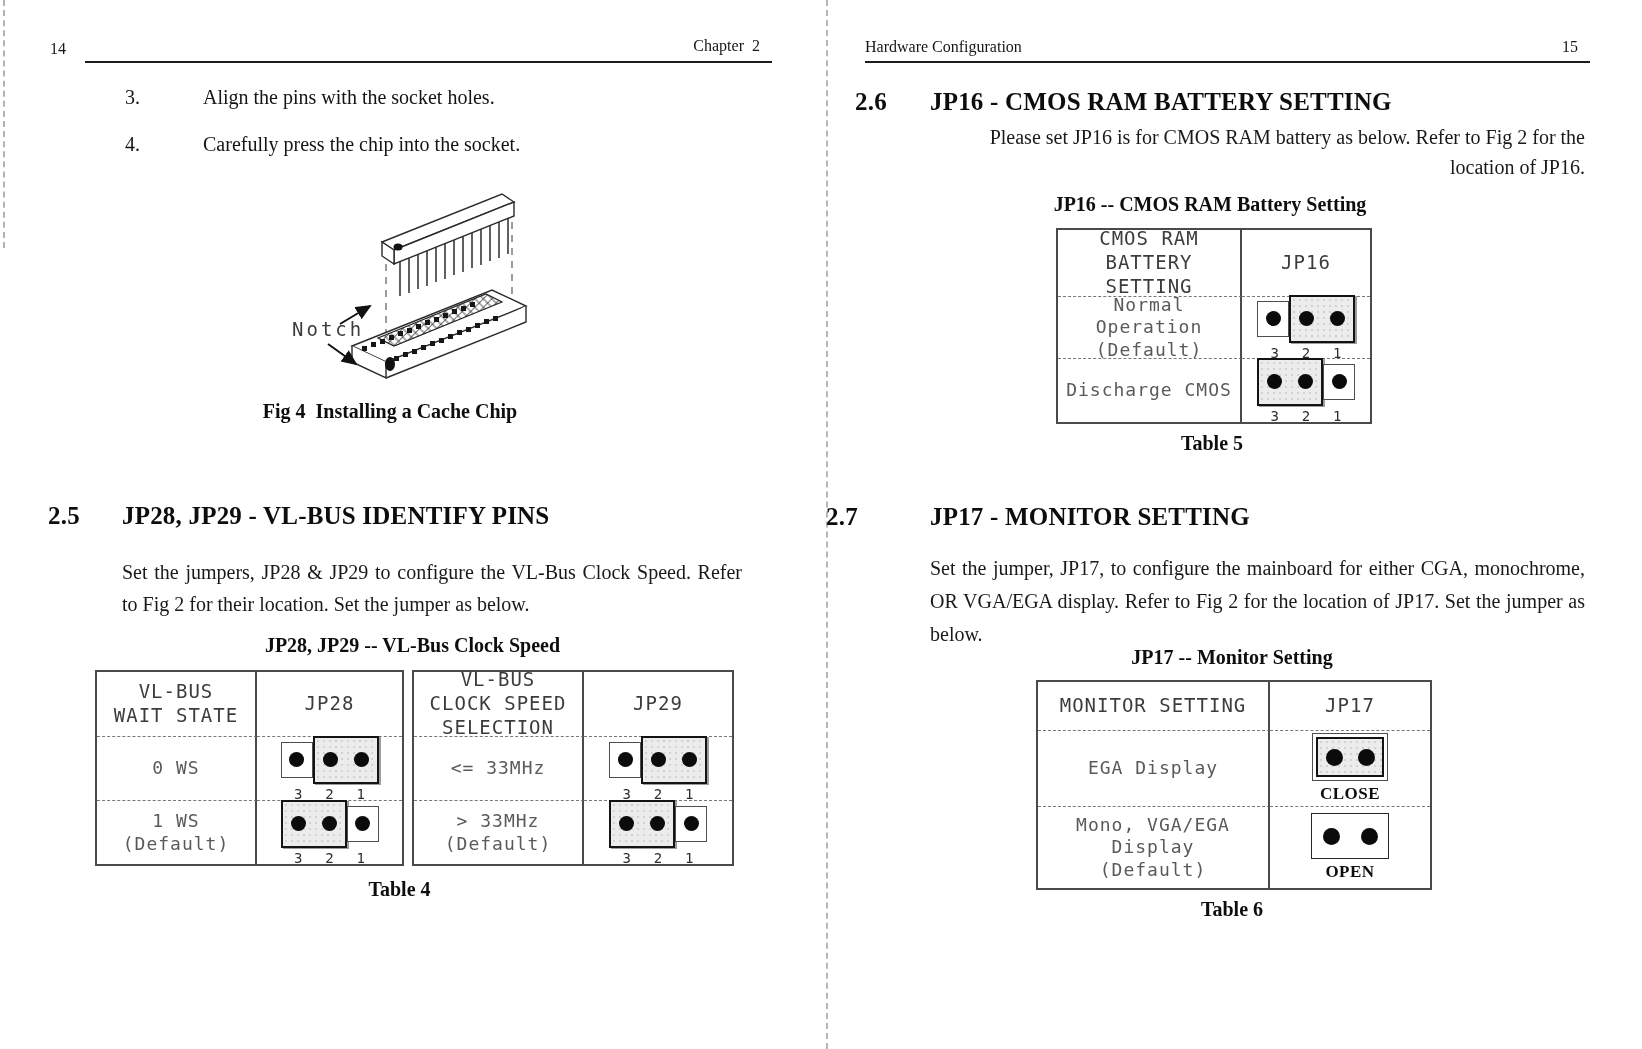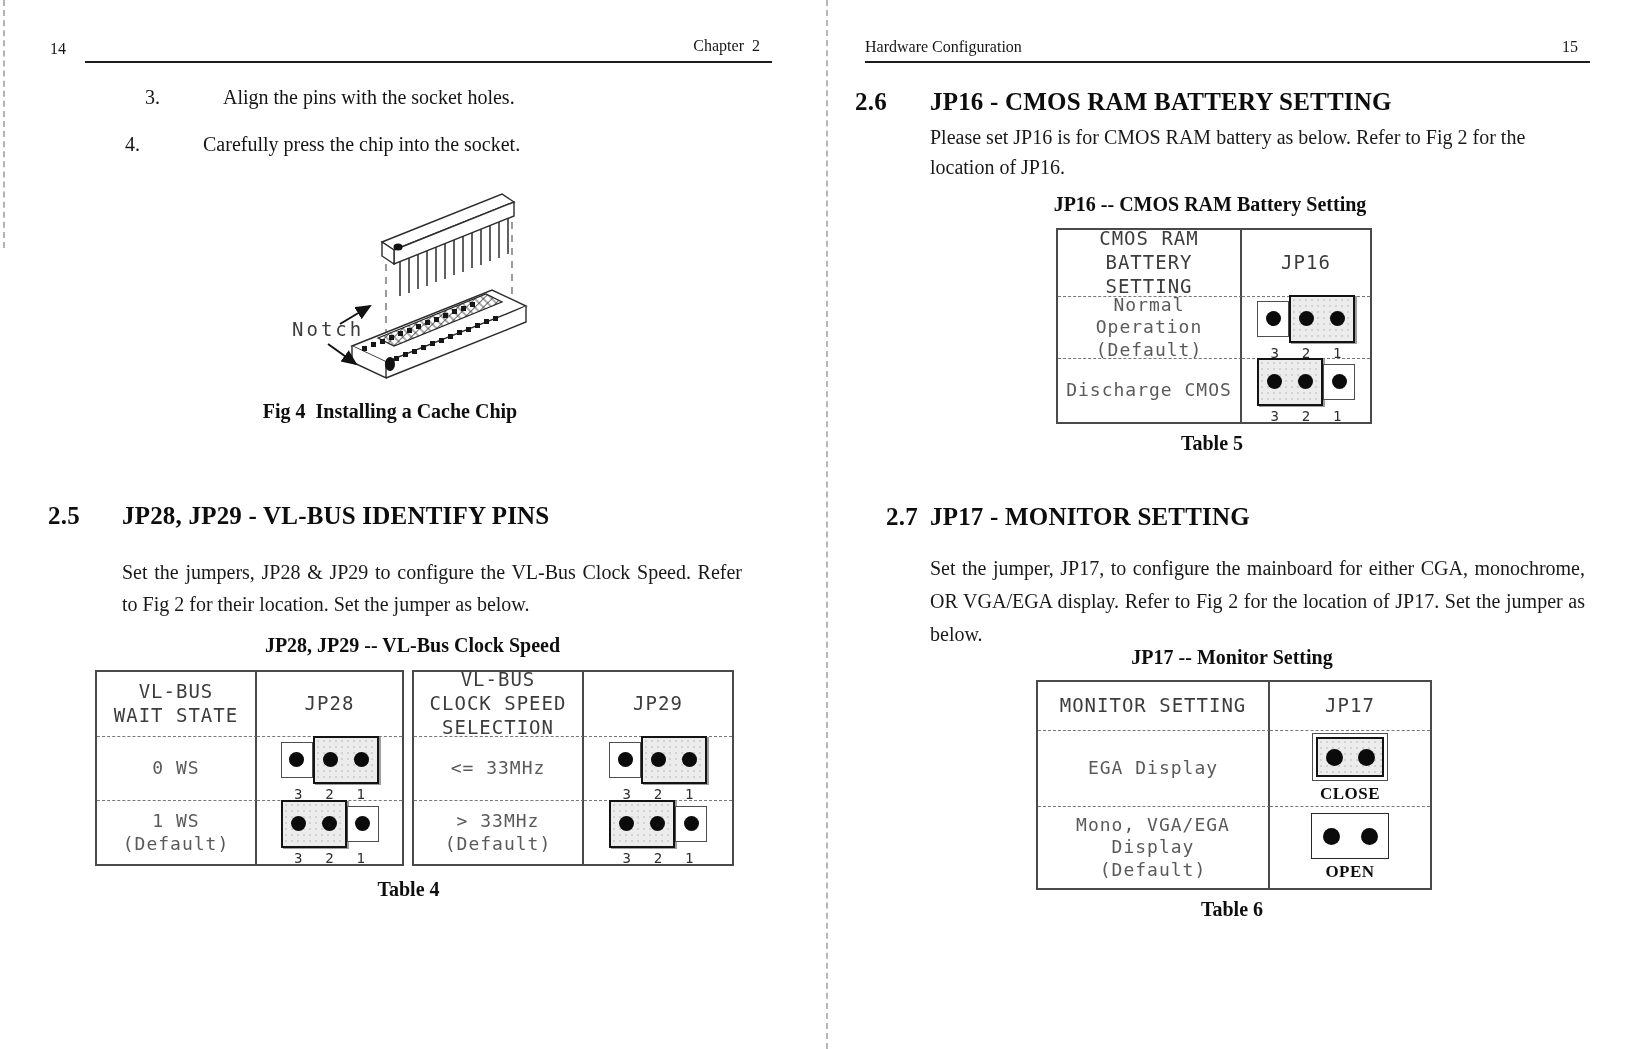--- a/index.html
+++ b/index.html
@@ -14,21 +14,21 @@
   .gutter { position:absolute; left:826px; top:0; height:1049px; width:0; border-left:2px dashed #ababab; opacity:.85; }
   
   .pagehead { font-size:16px; color:#161616; }
   .rule { position:absolute; height:2px; background:#1d1d1d; }
   
   .step { position:absolute; font-size:20px; }
   .step .n { display:inline-block; width:78px; }
   
   .secnum, .sectitle { position:absolute; font-weight:bold; font-size:25px; color:#0d0d0d; letter-spacing:.2px; }
   
-  .para { position:absolute; font-size:20px; line-height:32px; color:#191919; }
+  .para { position:absolute; font-size:20px; line-height:32px; color:#191919;text-align:right; }
   .just { text-align:justify; }
   
   .ttitle, .caption { position:absolute; font-weight:bold; font-size:20px; text-align:center; white-space:pre; color:#0e0e0e; }
   
   .jtable { position:absolute; display:grid; border:2px solid #4a4a4a; background:#fff; }
   .jtable .cell { display:flex; align-items:center; justify-content:center; text-align:center; white-space:pre-line; padding:1px; }
   .cell.plot { font-family:"DejaVu Sans Mono", monospace; font-size:18px; color:#5a5a5a; letter-spacing:1px; line-height:1.25; }
   .cell.hd   { color:#3c3c3c; font-size:19px; }
   .bR { border-right:2px solid #4a4a4a; }
   .bT { border-top:1.5px dashed #787878; }
@@ -59,21 +59,21 @@
 <body>
 
 <div id="canvas">
   <div class="artifact-left"></div>
   <div class="gutter"></div>
 
   <div class="abs pagehead" style="left:50px; top:40px;">14</div>
   <div class="rule" style="left:85px; top:61px; width:687px;"></div>
   <div class="abs pagehead pre" style="left:500px; top:37px; width:260px; text-align:right;">Chapter  2</div>
 
-  <div class="step" style="left:125px; top:86px;margin-left:20px;">
+  <div class="step" style="left:125px; top:86px;">
     <span class="n">3.</span><span>Align the pins with the socket holes.</span>
   </div>
   <div class="step" style="left:125px; top:133px;">
     <span class="n">4.</span><span>Carefully press the chip into the socket.</span>
   </div>
 
   <svg class="figsvg" style="left:290px; top:186px;" width="262" height="212" viewBox="0 0 262 212">
     <defs>
       <pattern id="hatch" width="6" height="6" patternUnits="userSpaceOnUse" patternTransform="rotate(45)">
         <rect width="6" height="6" fill="#ffffff"></rect>
@@ -177,21 +177,21 @@
 CLOCK SPEED
 SELECTION</div>
     <div class="cell plot hd">JP29</div>
     <div class="cell plot bR bT">&lt;= 33MHz</div>
     <div class="cell bT"><div class="jwrap"><div class="pinrow"><span class="opencell"><span class="dot"></span></span><span class="cap"><span class="dot"></span><span class="dot"></span></span></div><div class="numrow"><span>3</span><span>2</span><span>1</span></div></div></div>
     <div class="cell plot bR bT">&gt; 33MHz
 (Default)</div>
     <div class="cell bT"><div class="jwrap"><div class="pinrow"><span class="cap"><span class="dot"></span><span class="dot"></span></span><span class="opencell"><span class="dot"></span></span></div><div class="numrow"><span>3</span><span>2</span><span>1</span></div></div></div>
   </div>
 
-  <div class="abs caption" style="left:91px; top:878px; width:635px;font-family:Liberation Serif, serif;">Table 4</div>
+  <div class="abs caption" style="left:82px; top:878px; width:635px;font-family:Liberation Serif, serif;">Table 4</div>
 
   <div class="abs pagehead" style="left:865px; top:38px;">Hardware Configuration</div>
   <div class="rule" style="left:865px; top:61px; width:725px;"></div>
   <div class="abs pagehead" style="left:1562px; top:38px;">15</div>
 
   <div class="secnum" style="left:855px; top:88px;">2.6</div>
   <div class="sectitle" style="left:930px; top:88px;">JP16 - CMOS RAM BATTERY SETTING</div>
   <div class="para" style="left:930px; top:122px; width:655px; line-height:30px;">Please set JP16 is for CMOS RAM battery as below.  Refer to Fig 2 for the location of JP16.</div>
 
   <div class="ttitle" style="left:1000px; top:193px; width:420px;">JP16 -- CMOS RAM Battery Setting</div>
@@ -202,21 +202,21 @@
     <div class="cell plot hd">JP16</div>
     <div class="cell plot bR bT">Normal Operation
 (Default)</div>
     <div class="cell bT"><div class="jwrap"><div class="pinrow"><span class="opencell"><span class="dot"></span></span><span class="cap"><span class="dot"></span><span class="dot"></span></span></div><div class="numrow"><span>3</span><span>2</span><span>1</span></div></div></div>
     <div class="cell plot bR bT">Discharge CMOS</div>
     <div class="cell bT"><div class="jwrap"><div class="pinrow"><span class="cap"><span class="dot"></span><span class="dot"></span></span><span class="opencell"><span class="dot"></span></span></div><div class="numrow"><span>3</span><span>2</span><span>1</span></div></div></div>
   </div>
 
   <div class="abs caption" style="left:1056px; top:432px; width:312px;">Table 5</div>
 
-  <div class="secnum" style="left:886px; top:503px;">2.7</div>
+  <div class="secnum" style="left:826px; top:503px;">2.7</div>
   <div class="sectitle" style="left:930px; top:503px;">JP17 - MONITOR SETTING</div>
   <div class="para just" style="left:930px; top:552px; width:655px; line-height:33px;">Set the jumper, JP17, to configure the mainboard for either CGA, monochrome, OR VGA/EGA display.  Refer to Fig 2 for the location of JP17.  Set the jumper as below.</div>
 
   <div class="ttitle" style="left:1036px; top:646px; width:392px;">JP17 -- Monitor Setting</div>
 
   <div class="jtable" id="t6" style="left:1036px; top:680px; grid-template-columns:232px 160px; grid-template-rows:48px 76px 82px;">
     <div class="cell plot hd bR">MONITOR SETTING</div>
     <div class="cell plot hd">JP17</div>
     <div class="cell plot bR bT">EGA Display</div>
     <div class="cell bT"><div class="jwrap"><div class="rim"><div class="cap2"><span class="dot"></span><span class="dot"></span></div></div><div class="jlabel">CLOSE</div></div></div>

